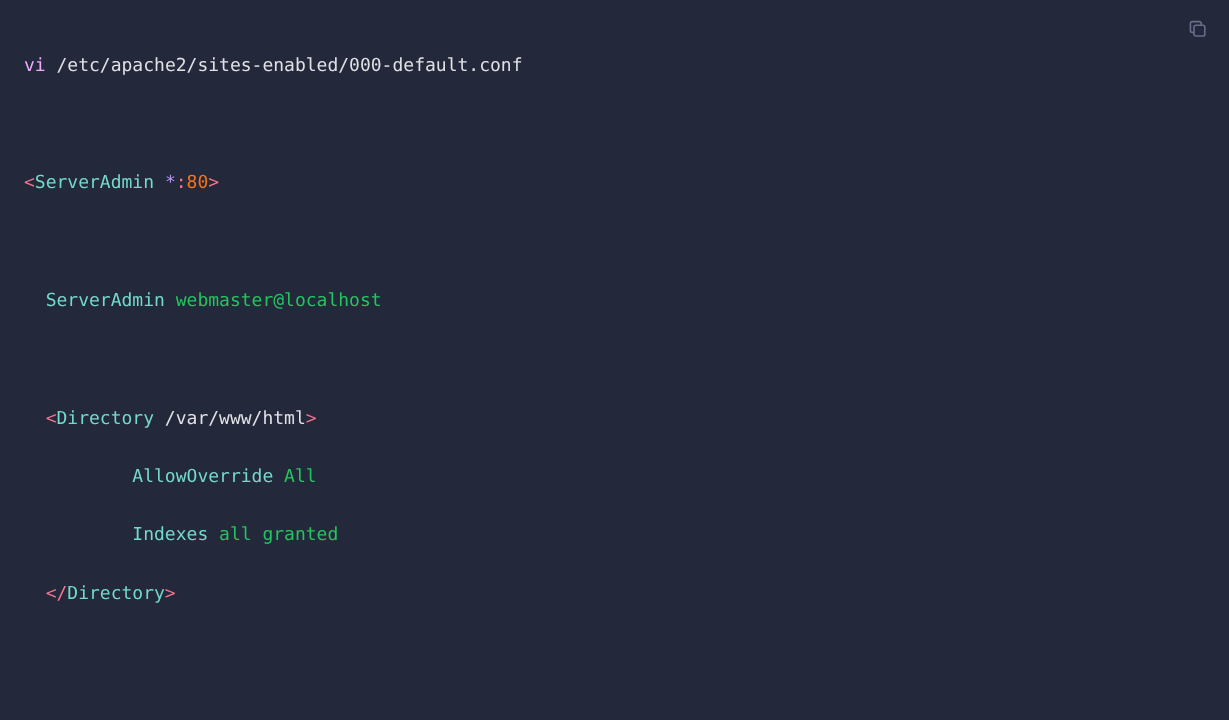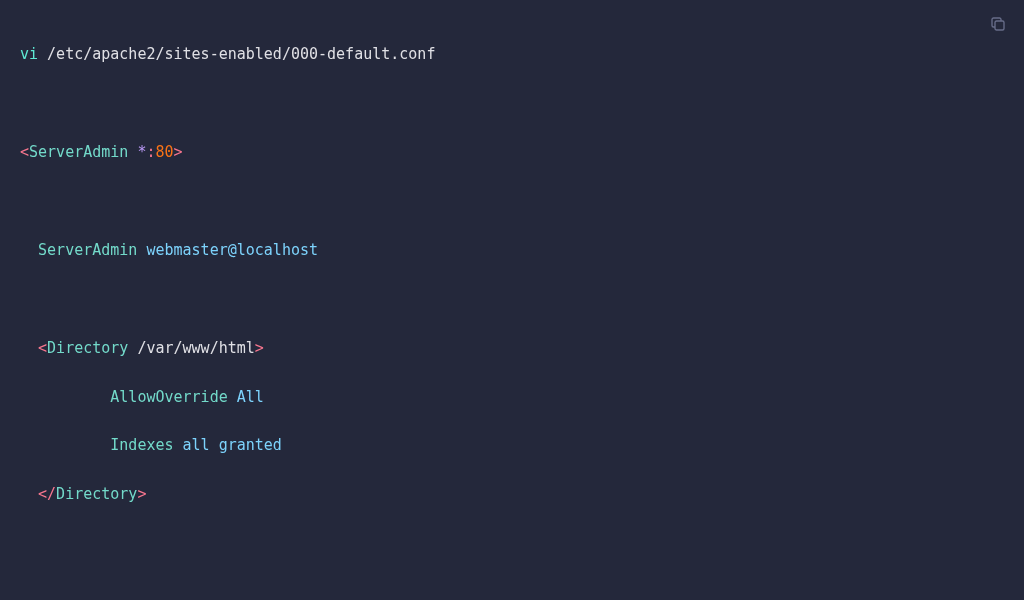--- a/index.html
+++ b/index.html
@@ -34,29 +34,29 @@
       align-items: center;
       justify-content: center;
     }
     .copy-btn svg {
       width: 18px;
       height: 18px;
       stroke: #a9b1d6;
       fill: none;
       stroke-width: 1.8;
     }
-    .c-cmd { color: #5eead4; text-align: center; }
+    .c-cmd { color: #f0abfc; text-align: center; }
     .c-path { color: #e0e0e5; text-align: right; }
     .c-tag { color: #f7768e; }
     .c-tagname { color: #73daca; }
     .c-attr-path { color: #e0e0e5; }
     .c-star { color: #bb9af7; }
     .c-num { color: #f97316; }
     .c-key { color: #73daca; text-align: center; }
-    .c-val { color: #7dd3fc; }
+    .c-val { color: #22c55e; }
     .line { display: block; }
     .ind1 { padding-left: 2ch; }
     .ind2 { padding-left: 10ch; }
   </style>
 </head>
 <body>
 
 <div class="copy-btn">
   <svg viewBox="0 0 24 24">
     <rect x="8" y="8" width="12" height="12" rx="2"></rect>

